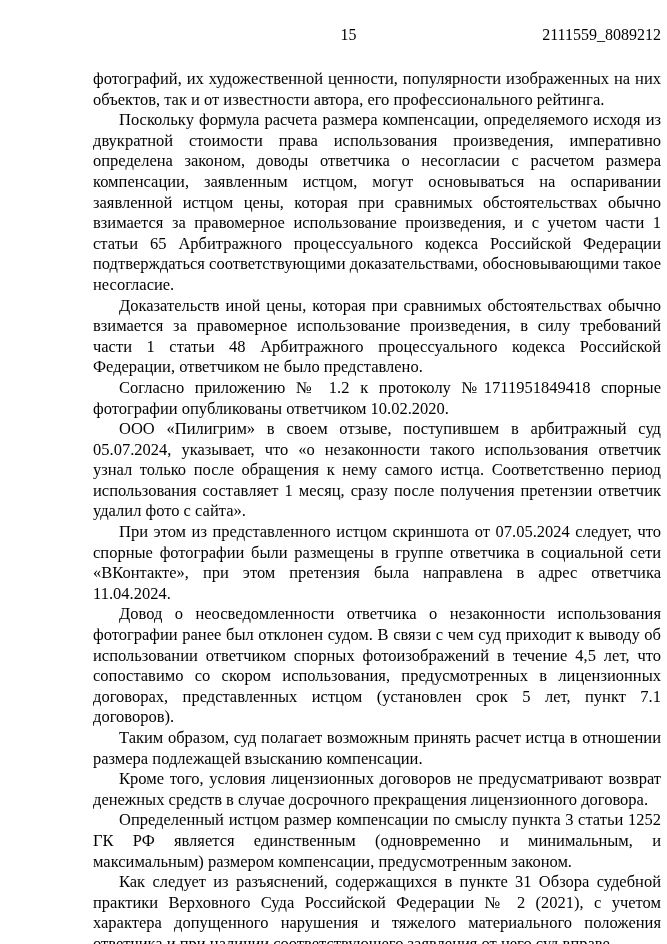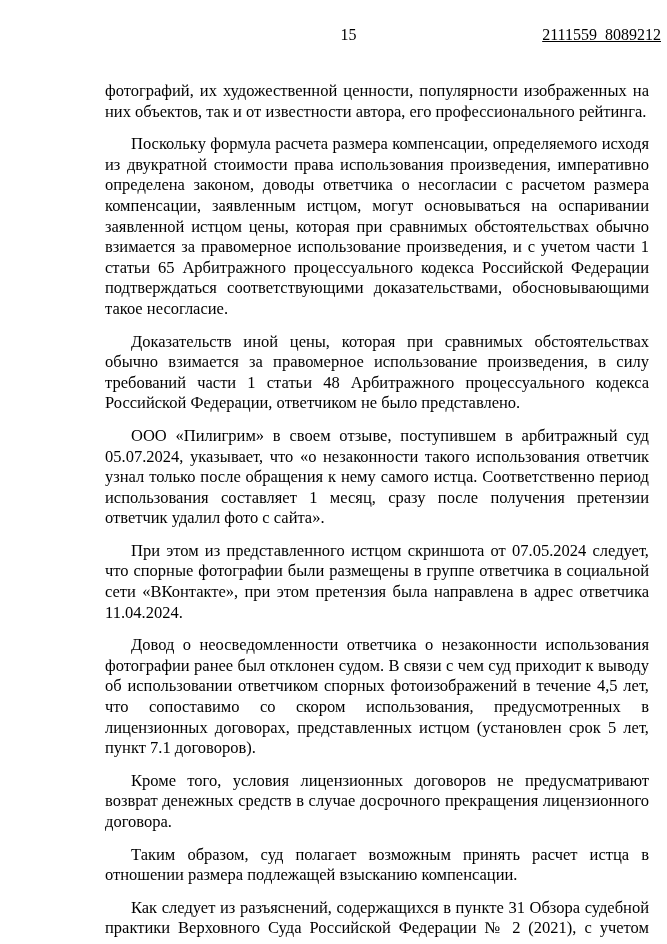--- a/index.html
+++ b/index.html
@@ -28,33 +28,32 @@
   .page-number {
     position: absolute;
     left: 45%;
     transform: translateX(-50%);
     white-space: nowrap;
   }
   .document-id {
     position: absolute;
     right: 0;
     white-space: nowrap;
-    text-decoration: underline;
   }
   .document-body {
     position: absolute;
     top: 69px;
     left: 93px;
     width: 568px;
     font-size: 16.5px;
     line-height: 20.6px;
     text-align: justify;
   }
   .document-body p {
-    margin: 12px;
+    margin: 0;
     padding: 0;
     text-indent: 26px;
   }
   .document-body p.no-indent {
     text-indent: 0;
   }
 </style>
 </head>
 <body>
 
@@ -62,21 +61,23 @@
 
   <div class="page-header">
     <span class="page-number">15</span>
     <span class="document-id">2111559_8089212</span>
   </div>
 
   <div class="document-body">
     <p class="no-indent">фотографий, их художественной ценности, популярности изображенных на них объектов, так и от известности автора, его профессионального рейтинга.</p>
     <p>Поскольку формула расчета размера компенсации, определяемого исходя из двукратной стоимости права использования произведения, императивно определена законом, доводы ответчика о несогласии с расчетом размера компенсации, заявленным истцом, могут основываться на оспаривании заявленной истцом цены, которая при сравнимых обстоятельствах обычно взимается за правомерное использование произведения, и с учетом части 1 статьи 65 Арбитражного процессуального кодекса Российской Федерации подтверждаться соответствующими доказательствами, обосновывающими такое несогласие.</p>
     <p>Доказательств иной цены, которая при сравнимых обстоятельствах обычно взимается за правомерное использование произведения, в силу требований части 1 статьи 48 Арбитражного процессуального кодекса Российской Федерации, ответчиком не было представлено.</p>
+    <p>Согласно приложению № 1.2 к протоколу №1711951849418 спорные фотографии опубликованы ответчиком 10.02.2020.</p>
     <p>ООО «Пилигрим» в своем отзыве, поступившем в арбитражный суд 05.07.2024, указывает, что «о незаконности такого использования ответчик узнал только после обращения к нему самого истца. Соответственно период использования составляет 1 месяц, сразу после получения претензии ответчик удалил фото с сайта».</p>
     <p>При этом из представленного истцом скриншота от 07.05.2024 следует, что спорные фотографии были размещены в группе ответчика в социальной сети «ВКонтакте», при этом претензия была направлена в адрес ответчика 11.04.2024.</p>
     <p>Довод о неосведомленности ответчика о незаконности использования фотографии ранее был отклонен судом. В связи с чем суд приходит к выводу об использовании ответчиком спорных фотоизображений в течение 4,5 лет, что сопоставимо со скором использования, предусмотренных в лицензионных договорах, представленных истцом (установлен срок 5 лет, пункт 7.1 договоров).</p>
+    <p>Таким образом, суд полагает возможным принять расчет истца в отношении размера подлежащей взысканию компенсации.</p>
     <p>Кроме того, условия лицензионных договоров не предусматривают возврат денежных средств в случае досрочного прекращения лицензионного договора.</p>
-    <p>Таким образом, суд полагает возможным принять расчет истца в отношении размера подлежащей взысканию компенсации.</p>
+    <p>Определенный истцом размер компенсации по смыслу пункта 3 статьи 1252 ГК РФ является единственным (одновременно и минимальным, и максимальным) размером компенсации, предусмотренным законом.</p>
     <p>Как следует из разъяснений, содержащихся в пункте 31 Обзора судебной практики Верховного Суда Российской Федерации № 2 (2021), с учетом характера допущенного нарушения и тяжелого материального положения ответчика и при наличии соответствующего заявления от него суд вправе</p>
   </div>
 
 </div>
 
 </body></html>

